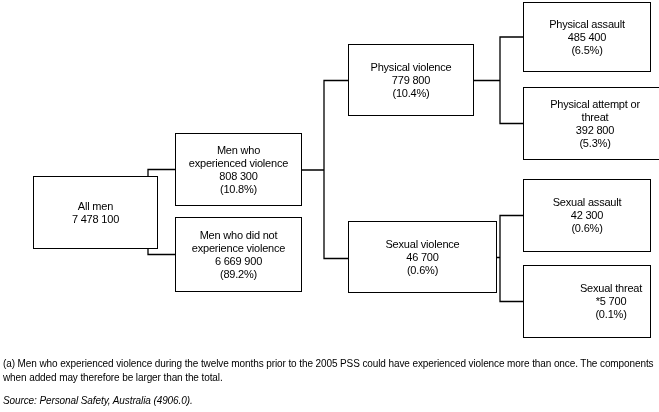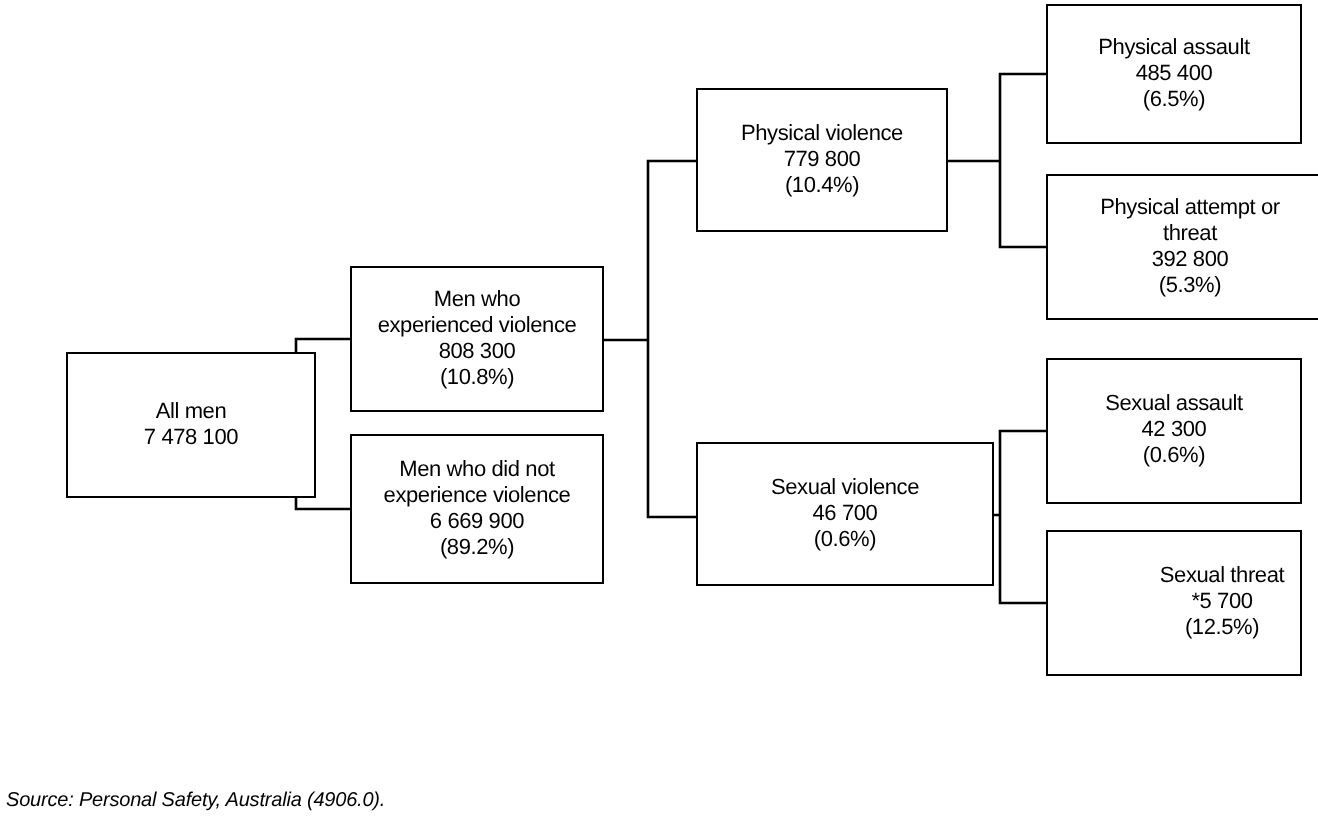--- a/index.html
+++ b/index.html
@@ -125,18 +125,19 @@
 
   <div class="node n-sexual-assault">
     <div>Sexual assault</div>
     <div>42 300</div>
     <div>(0.6%)</div>
   </div>
 
   <div class="node n-sexual-threat">
     <div>Sexual threat</div>
     <div>*5 700</div>
-    <div>(12.5%)</div>
+    <div>(0.1%)</div>
   </div>
 
+  <div class="footnote">(a) Men who experienced violence during the twelve months prior to the 2005 PSS could have experienced violence more than once. The components when added may therefore be larger than the total.</div>
   <div class="source">Source: Personal Safety, Australia (4906.0).</div>
 
 </div>
 
 </body></html>

